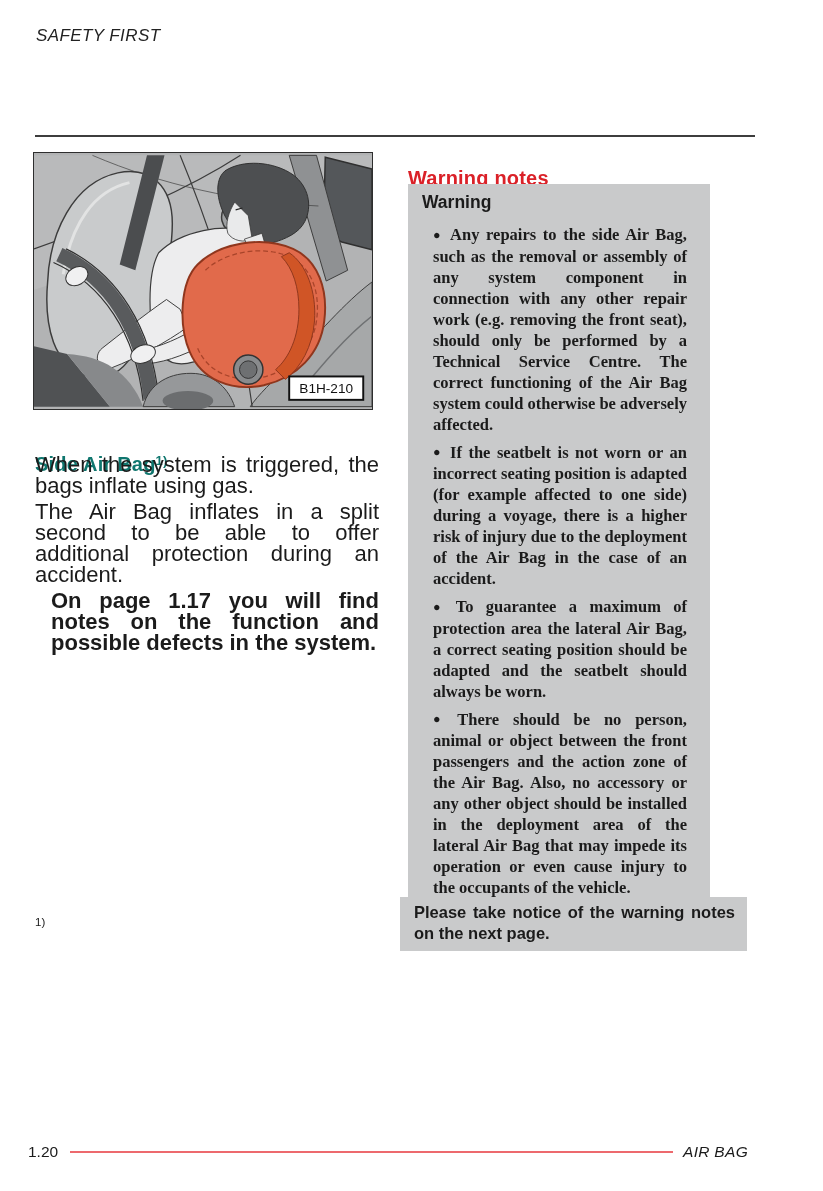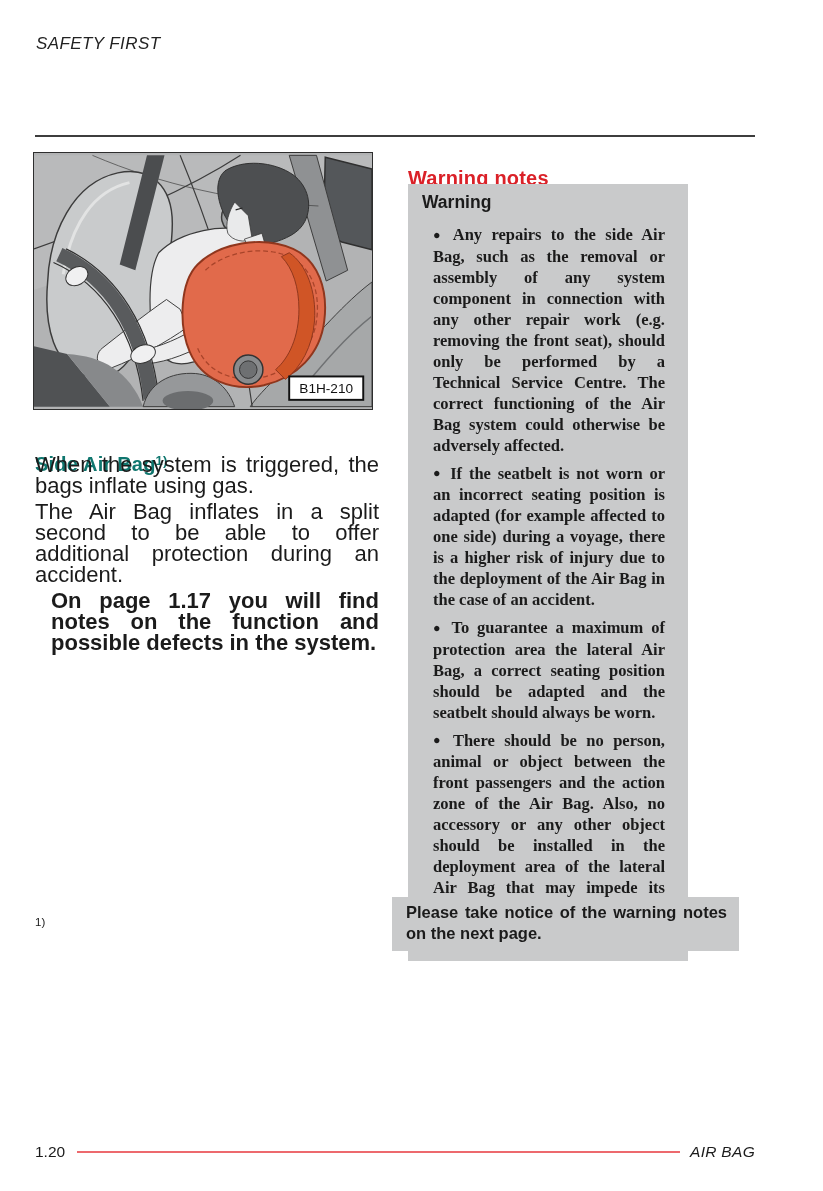--- a/index.html
+++ b/index.html
@@ -6,21 +6,21 @@
   .page{
     position:relative;
     width:823px;height:1191px;
     background:#ffffff;
     font-family:"Liberation Sans", sans-serif;
     color:#1b1b1b;
     overflow:hidden;
   }
   
   .header-title{
-    position:absolute;left:36px;top:34px;
+    position:absolute;left:36px;top:26px;
     font-size:17px;font-style:italic;letter-spacing:.4px;color:#222;
   }
   .top-rule{
     position:absolute;left:35px;top:135px;width:720px;height:2px;background:#3d3d3d;
   }
   
   .figure{
     position:absolute;left:33px;top:152px;width:340px;height:258px;
     border:1.5px solid #2e2e2e;box-sizing:border-box;background:#b2b3b4;
   }
@@ -44,42 +44,42 @@
   }
   .footnote .fn-marker{
     position:absolute;left:0;top:-3px;font-size:11.5px;
   }
   
   .warning-heading{
     position:absolute;left:408px;top:150px;
     font-size:20px;font-weight:bold;color:#da2128;letter-spacing:.2px;text-align:center;
   }
   .warning-box{
-    position:absolute;left:408px;top:184px;width:280px;min-height:688px;
+    position:absolute;left:408px;top:184px;width:302px;min-height:688px;
     box-sizing:border-box;background:#c9cacb;
     padding:8px 12px 10px 14px;
   }
   .warning-box .wtitle{
     font-size:17.5px;font-weight:bold;margin:0 0 7px 0;
   }
   .wbullets{list-style:none;margin:11px;padding:0;font-family:Liberation Serif, serif;}
   .wbullets li{
     font-size:16.5px;font-weight:bold;line-height:21px;text-align:justify;
     margin:0 0 7px 0;
   }
   .wbullets li .dot{font-size:12.5px;margin-right:7px;vertical-align:1.5px;}
   .notice-box{
-    position:absolute;left:392px;top:897px;width:347px;
+    position:absolute;left:400px;top:897px;width:347px;
     box-sizing:border-box;background:#c9cacb;
     padding:5px 12px 7px 14px;
     font-size:16.5px;font-weight:bold;line-height:21px;text-align:justify;
   }
   
   .footer{
-    position:absolute;left:35px;top:1142px;width:720px;height:20px;
+    position:absolute;left:28px;top:1142px;width:720px;height:20px;
     display:flex;align-items:center;justify-content:center;
   }
   .footer .page-num{font-size:15.5px;}
   .footer .footer-rule{flex:1;height:2px;background:#ed696d;margin:0 10px 0 12px;}
   .footer .chapter{font-size:15.5px;font-style:italic;letter-spacing:.3px;}
 </style>
 </head>
 <body>
 
 <div class="page">

